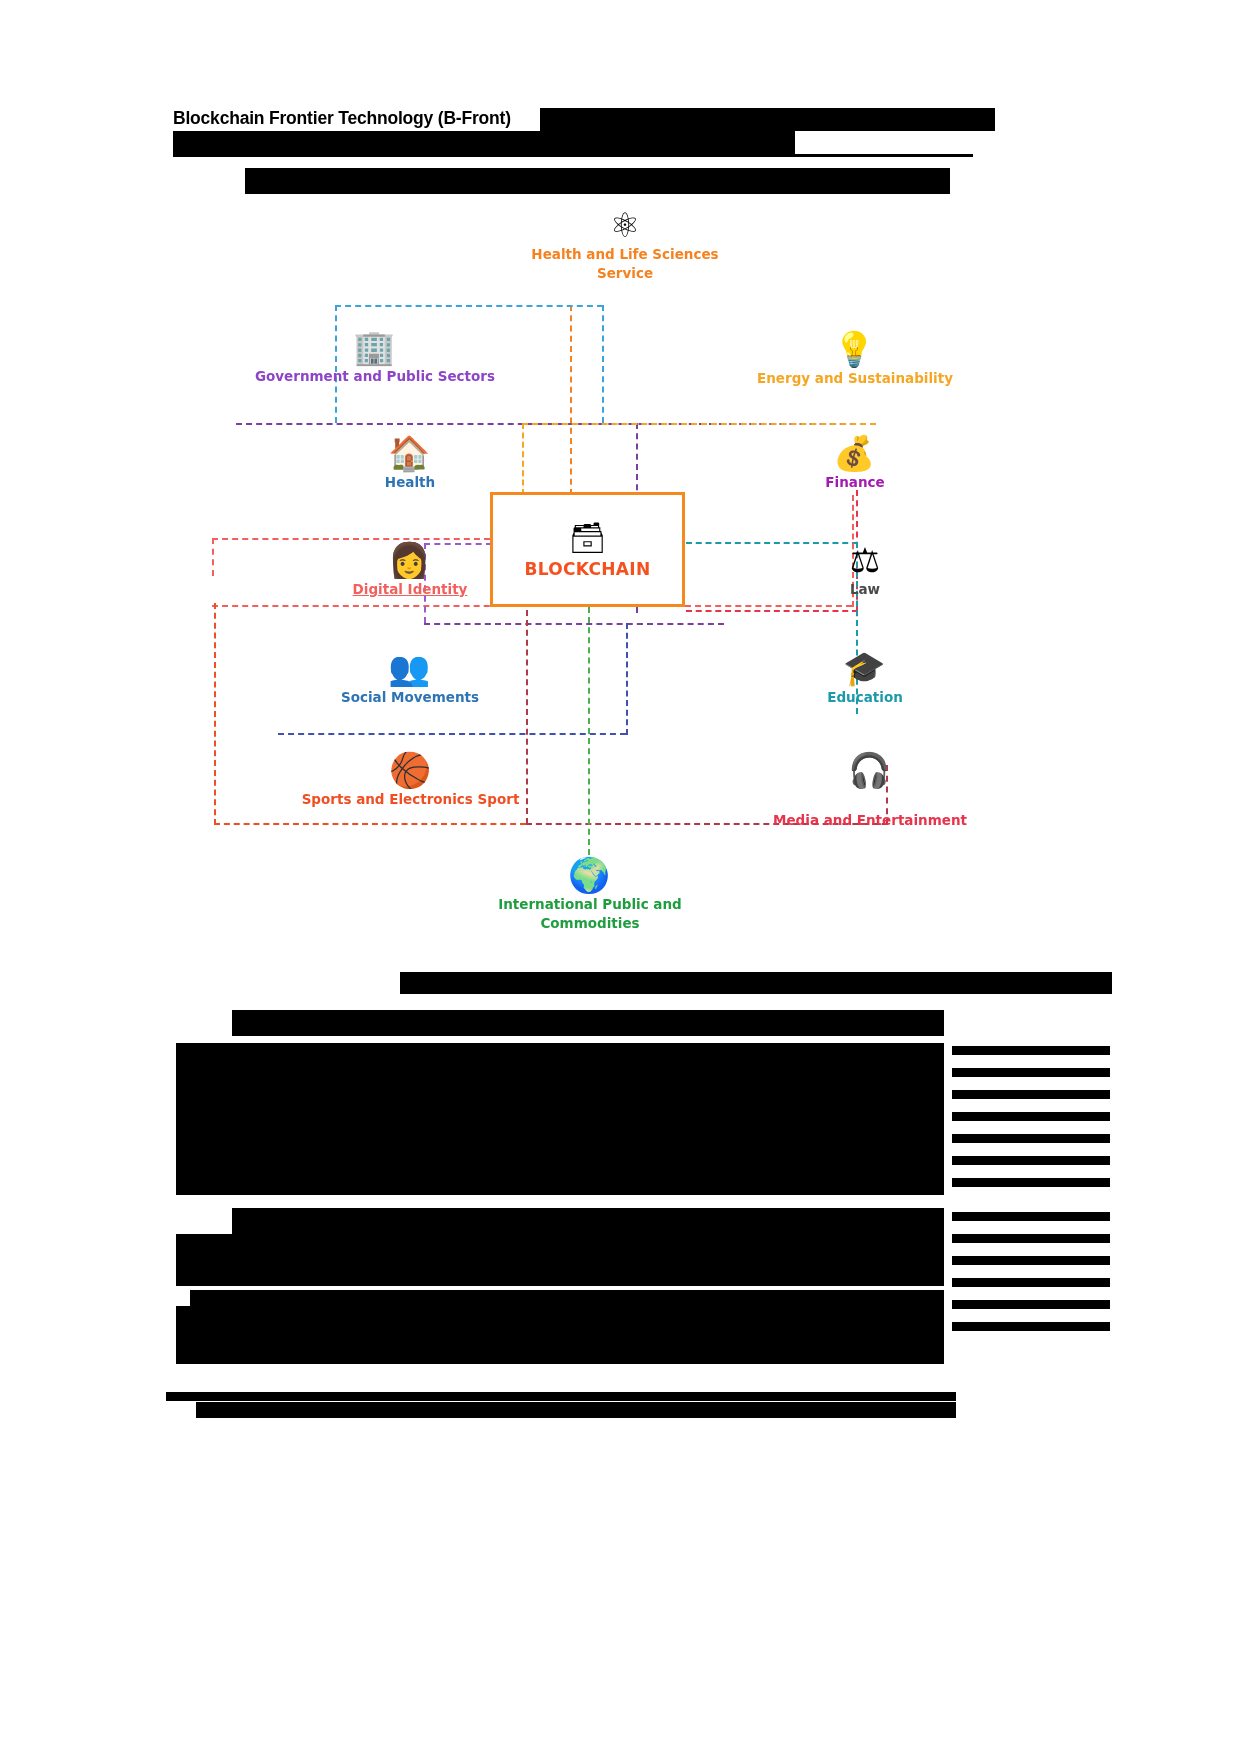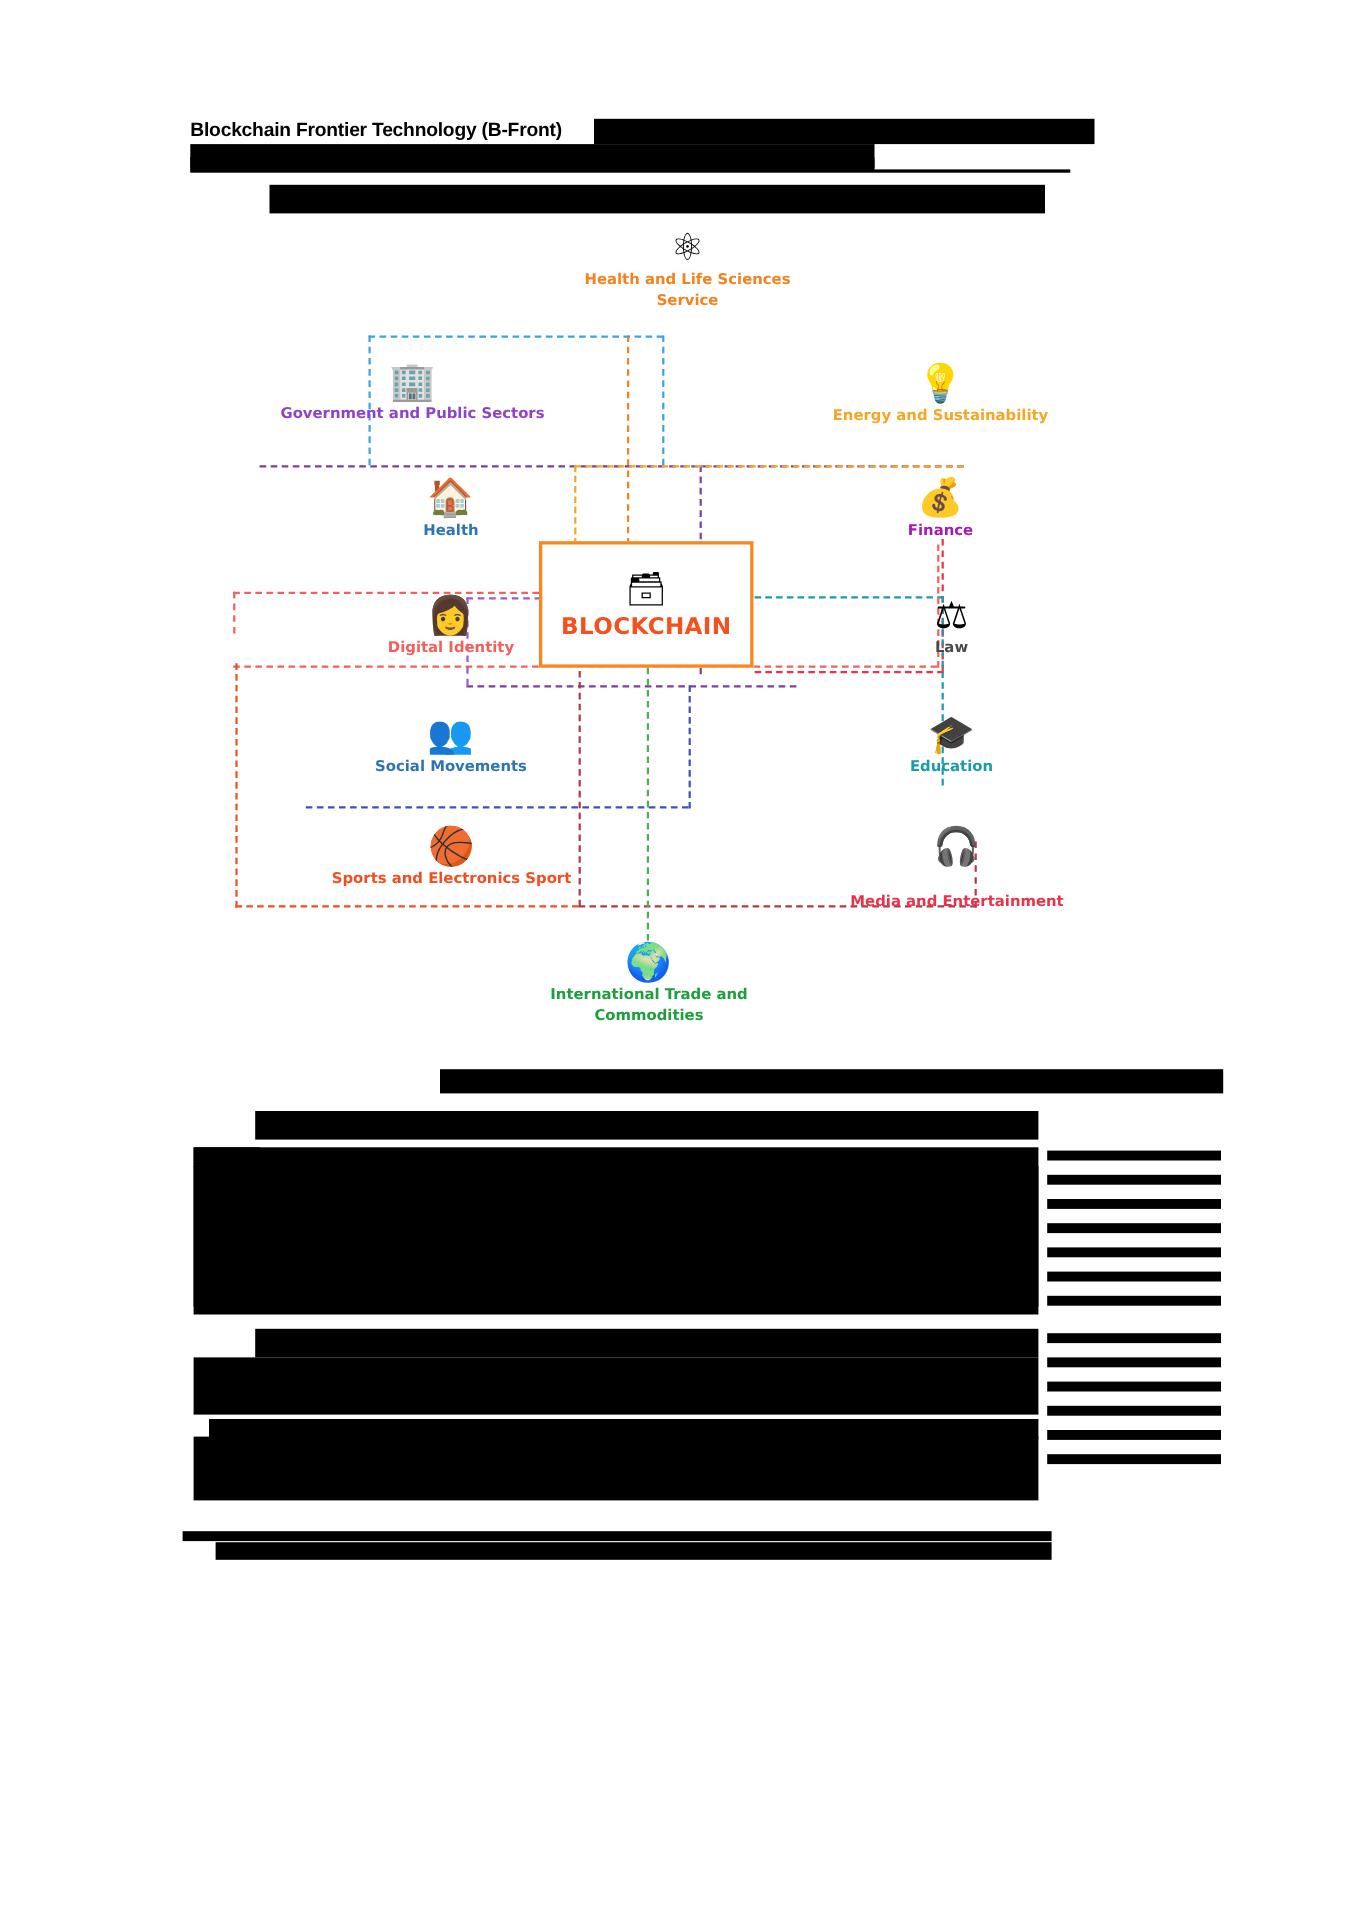--- a/index.html
+++ b/index.html
@@ -96,21 +96,21 @@
     flex-direction: column;
     align-items: center;
     justify-content: center;
   }
   .hub .hub-ico {
     font-size: 30px;
     line-height: 34px;
   }
   .hub .hub-lbl {
     font-family: "DejaVu Sans", sans-serif;
-    font-size: 21px;
+    font-size: 17px;
     font-weight: bold;
     color: #F4511E;
     letter-spacing: 0.3px;
     margin-top: 4px;
   }
 
   
   .conn { position: absolute; z-index: 2; }
   .conn.h { border-top-style: dashed; border-top-width: 2.5px; height: 0; }
   .conn.v { border-left-style: dashed; border-left-width: 2.5px; width: 0; }
@@ -229,21 +229,21 @@
     <span class="lbl" style="color:#2E74B5;">Health</span>
   </div>
 
   <div class="node" style="left:520px; top:228px; width:290px;">
     <span class="ico">💰</span>
     <span class="lbl" style="color:#a21caf;">Finance</span>
   </div>
 
   <div class="node" style="left:75px; top:335px; width:290px;">
     <span class="ico">👩</span>
-    <span class="lbl" style="color:#F1605C;">Digital Identity</span>
+    <span class="lbl" style="color:#F1605C;text-decoration:underline;">Digital Identity</span>
   </div>
 
   <div class="node" style="left:530px; top:335px; width:290px;">
     <span class="ico">⚖</span>
     <span class="lbl" style="color:#4A4A4A;">Law</span>
   </div>
 
   <div class="node" style="left:75px; top:443px; width:290px;">
     <span class="ico">👥</span>
     <span class="lbl" style="color:#2E74B5;">Social Movements</span>
@@ -259,21 +259,21 @@
     <span class="lbl" style="color:#F04E23;">Sports and Electronics Sport</span>
   </div>
 
   <div class="node" style="left:485px; top:545px; width:390px;">
     <span class="ico">🎧</span>
     <span class="lbl" style="color:#E8334A;margin-top:21px;">Media and Entertainment</span>
   </div>
 
   <div class="node" style="left:255px; top:650px; width:290px;">
     <span class="ico">🌍</span>
-    <span class="lbl" style="color:#1E9E3E;">International Trade and
+    <span class="lbl" style="color:#1E9E3E;">International Public and
 Commodities</span>
   </div>
 </div>
 
 <div class="body-area">
   <div class="blk caption-bar"></div>
   <div class="blk sec-head"></div>
 
   <div class="blk colL1"></div>
   <div class="blk colL2"></div>

